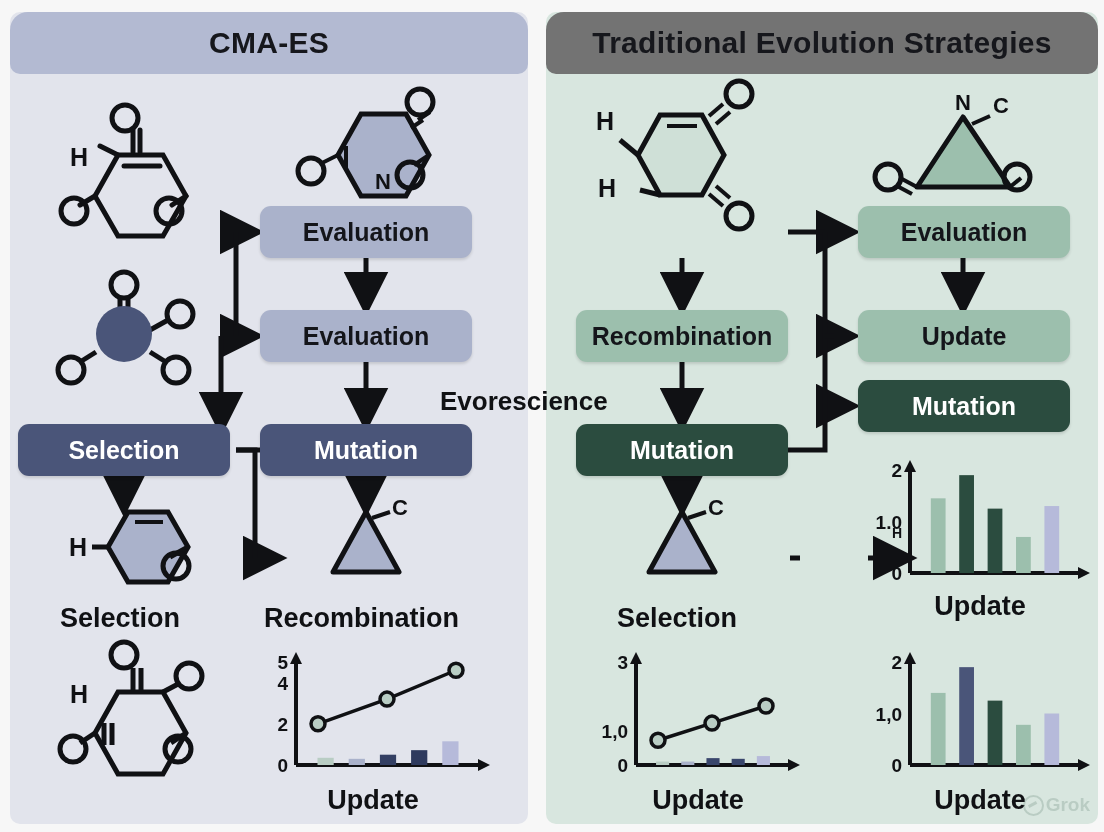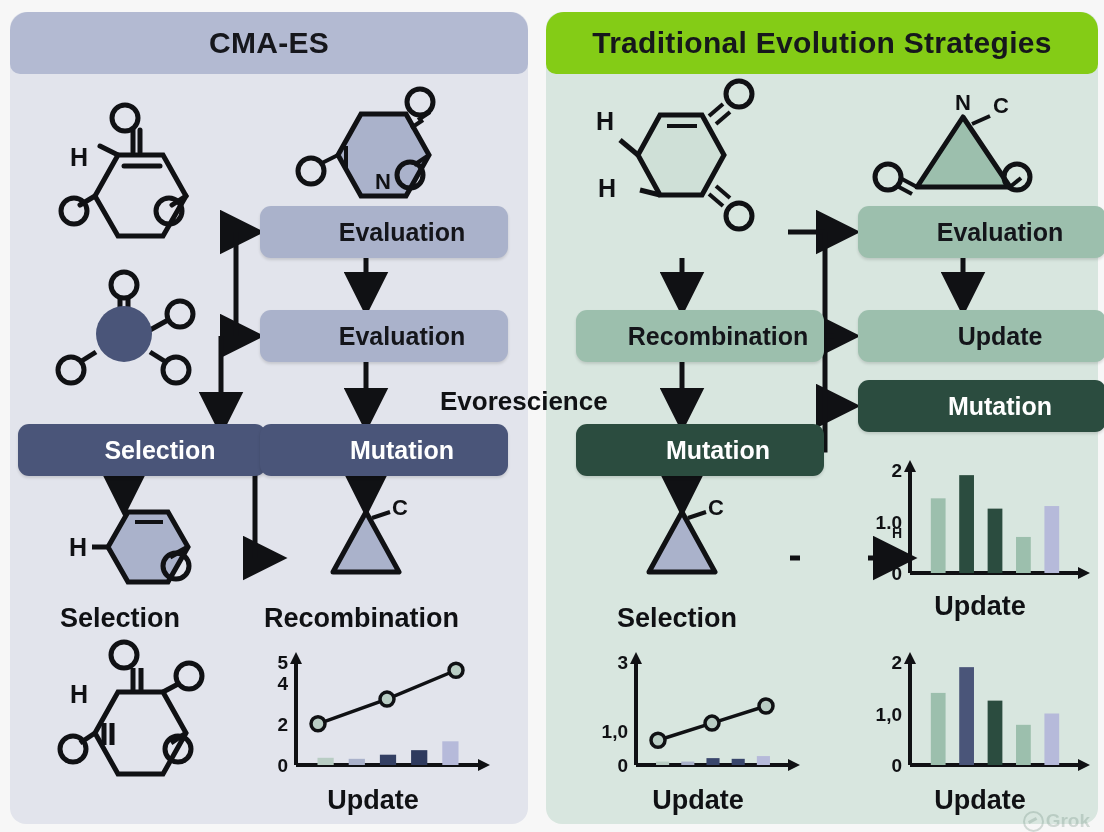--- a/index.html
+++ b/index.html
@@ -6,41 +6,40 @@
   body{
     width:1104px;height:832px;
     background:#f7f7f7;
     font-family:"Liberation Sans", sans-serif;
     overflow:hidden;
     position:relative;
   }
   #stage{position:absolute;inset:0;}
 
   
-  .panel{position:absolute;border-radius:16px;overflow:hidden;}
+  .panel{position:absolute;border-radius:10px;overflow:hidden;}
   .panel.left{left:10px;top:12px;width:518px;height:812px;background:#e2e4ec;}
   .panel.right{left:546px;top:12px;width:552px;height:812px;background:#d8e6df;}
 
   .panel-header{
     position:absolute;left:0;top:0;width:100%;height:62px;
     border-radius:18px 18px 10px 10px;
     display:flex;align-items:center;justify-content:center;
     font-weight:bold;font-size:30px;color:#16171c;letter-spacing:.3px;
   }
   .panel.left  .panel-header{background:#b3bad2;}
-  .panel.right .panel-header{background:#84cc16;}
+  .panel.right .panel-header{background:#737373;}
 
   
   .fbox{
     position:absolute;border-radius:11px;
     display:flex;align-items:center;justify-content:center;
     font-weight:bold;font-size:25px;
     box-shadow:0 2px 3px rgba(0,0,0,.13);
     white-space:nowrap;
-    padding-left:36px;
   }
   .fbox.blue-light{background:#aab2cb;color:#14151a;}
   .fbox.blue-dark {background:#4a5579;color:#ffffff;}
   .fbox.green-light{background:#9cbfad;color:#14151a;}
   .fbox.green-dark {background:#2b4c3f;color:#ffffff;}
 
   
   .lines{position:absolute;left:0;top:0;width:100%;height:100%;pointer-events:none;}
 
   
@@ -52,21 +51,21 @@
   .chart svg{display:block;}
   .chart .ctitle{
     position:absolute;width:100%;text-align:center;
     font-weight:bold;font-size:27px;color:#101114;
   }
   .tick{font-family:"Liberation Sans",sans-serif;font-weight:bold;font-size:19px;fill:#101114;}
   .tick.sm{font-size:14px;}
 
   
   .watermark{
-    position:absolute;right:14px;bottom:0;
+    position:absolute;right:14px;bottom:16px;
     display:flex;align-items:center;gap:2px;
     opacity:.28;color:#6d8a7c;font-size:19px;font-weight:bold;
   }
   .wm-ring{width:17px;height:17px;border:2.5px solid #6d8a7c;border-radius:50%;position:relative;}
   .wm-ring::after{content:"";position:absolute;left:3px;top:6px;width:9px;height:2.5px;background:#6d8a7c;transform:rotate(-28deg);}
 </style>
 </head>
 <body>
 
 <div id="stage">

